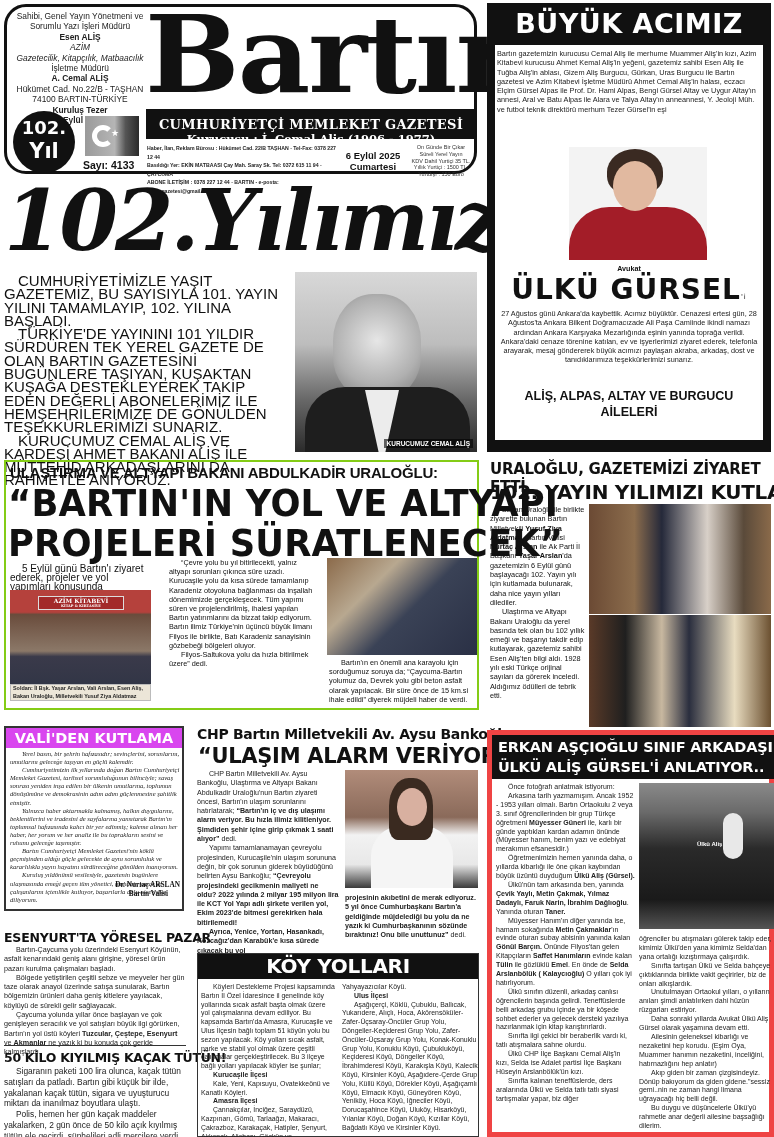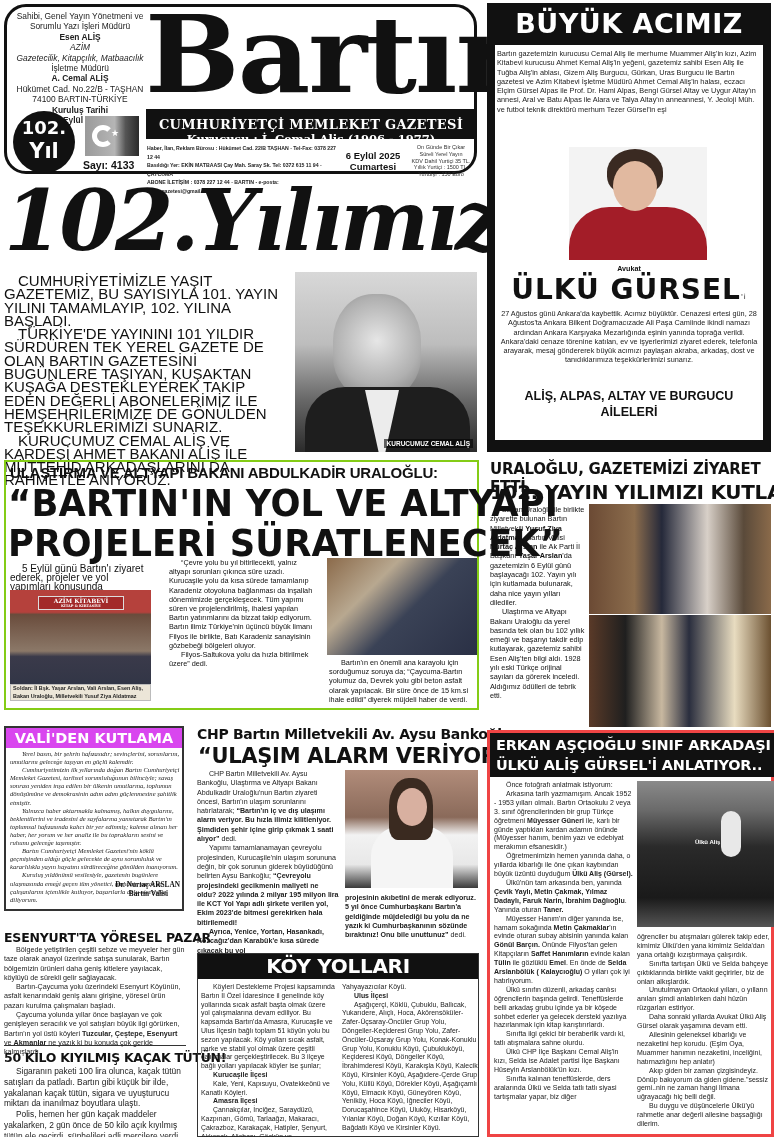--- a/index.html
+++ b/index.html
@@ -98,21 +98,21 @@
   #chp-photo .body { position:absolute; left:26px; top:56px; width:82px; height:70px; background:#f5f5f5; border-radius:30px 30px 0 0; }
   #chp-col2 { left: 345px; top: 894px; width: 135px; font-size: 7.1px; line-height: 9.3px; color: #222; }
 
   
   #koy-box { left: 197px; top: 953px; width: 282px; height: 184px; border: 1px solid #333; }
   #koy-title { left: 0; top: 0; width: 280px; height: 25px; background: #111; color: #fff; font-weight: bold; font-size: 20px; line-height: 25px; text-align: center; font-family: "DejaVu Sans", sans-serif; letter-spacing: -0.3px; }
   #koy-col1 { left: 3px; top: 29px; width: 135px; font-size: 6.9px; line-height: 8.8px; color: #222; }
   #koy-col2 { left: 144px; top: 29px; width: 136px; font-size: 6.9px; line-height: 8.8px; color: #222; }
 
   
-  #erkan-box { left: 487px; top: 730px; width: 287px; height: 407px; border: 3px solid #ef4444; }
+  #erkan-box { left: 487px; top: 730px; width: 287px; height: 407px; border: 5px solid #ef4444; }
   #erkan-title { left: 0; top: 0; width: 286px; height: 44px; background: #111; color: #fff; font-weight: bold; font-size: 14.5px; line-height: 20px; padding: 2px 6px; font-family: "DejaVu Sans", sans-serif; letter-spacing: -0.2px; white-space: nowrap; }
   #erkan-col1 { left: 4px; top: 48px; width: 139px; font-size: 7px; line-height: 8.9px; color: #222; }
   #erkan-photo { left: 147px; top: 48px; width: 137px; height: 146px; background: linear-gradient(180deg,#8a8a8a 0%,#6a6a6a 20%,#2a2a2a 45%,#1a1a1a 80%,#555 100%); }
   #erkan-photo .lbl { position:absolute; left:58px; top:58px; color:#fff; font-size:6px; font-weight:bold; }
   #erkan-photo .snow { position:absolute; left:84px; top:30px; width:20px; height:46px; border-radius:10px; background:#e8e8e8; }
   #erkan-col2 { left: 147px; top: 200px; width: 137px; font-size: 7px; line-height: 8.9px; color: #222; }
 </style>
 </head>
 <body>
 
@@ -120,21 +120,21 @@
   <div id="mast-info" class="abs">
     <div>Sahibi, Genel Yayın Yönetmeni ve</div>
     <div>Sorumlu Yazı İşleri Müdürü</div>
     <div><b>Esen ALİŞ</b></div>
     <div class="it">AZİM</div>
     <div class="it">Gazetecilik, Kitapçılık, Matbaacılık</div>
     <div>İşletme Müdürü</div>
     <div><b>A. Cemal ALİŞ</b></div>
     <div>Hükümet Cad. No.22/B - TAŞHAN</div>
     <div>74100 BARTIN-TÜRKİYE</div>
-    <div><b>Kuruluş Tarihi</b></div>
+    <div><b>Kuruluş Tezer</b></div>
     <div><b>6 Eylül 1924</b></div>
   </div>
   <div id="logo" class="abs">Bartın</div>
   <div id="mast-band" class="abs">
     <div class="l1">CUMHURİYETÇİ MEMLEKET GAZETESİ</div>
     <div class="l2">Kurucusu : İ. Cemal Aliş (1906 - 1977)</div>
   </div>
   <div id="year-badge" class="abs">
     <div class="n">102.</div>
     <div class="y">Yıl</div>
@@ -236,22 +236,22 @@
     <p>Kuruluş yıldönümü vesilesiyle, gazetenin bugünlere ulaşmasında emeği geçen tüm yönetici, muhabir, yazar ve çalışanlarını içtenlikle kutluyor, başarılarla dolu nice yıllar diliyorum.</p>
   </div>
   <div id="vali-sign" class="abs">
     <div>Dr. Nurtaç ARSLAN</div>
     <div>Bartın Valisi</div>
   </div>
 </div>
 
 <div id="esen-title" class="abs">ESENYURT'TA YÖRESEL PAZAR</div>
 <div id="esen-text" class="abs">
+  <p class="ind">Bartın-Çaycuma yolu üzerindeki Esenyurt Köyünün, asfalt kenarındaki geniş alanı girişine, yöresel ürün pazarı kurulma çalışmaları başladı.</p>
   <p class="ind">Bölgede yetiştirilen çeşitli sebze ve meyveler her gün taze olarak anayol üzerinde satışa sunularak, Bartın bölgemizin ürünleri daha geniş kitlelere yayılacak, köylüyü de sürekli gelir sağlayacak.</p>
-  <p class="ind">Bartın-Çaycuma yolu üzerindeki Esenyurt Köyünün, asfalt kenarındaki geniş alanı girişine, yöresel ürün pazarı kurulma çalışmaları başladı.</p>
   <p class="ind">Çaycuma yolunda yıllar önce başlayan ve çok genişleyen seracılık ve yol satışları büyük ilgi görürken, Bartın'ın yol üstü köyleri <b>Tuzcular, Çeştepe, Esenyurt</b> ve <b>Akmanlar</b> ne yazık ki bu konuda çok geride kalmışlardı.</p>
 </div>
 <div id="esen-divider" class="abs"></div>
 <div id="tutun-title" class="abs">50 KİLO KIYILMIŞ KAÇAK TÜTÜN!</div>
 <div id="tutun-text" class="abs">
   <p class="ind">Sigaranın paketi 100 lira olunca, kaçak tütün satışları da patladı. Bartın gibi küçük bir ilde, yakalanan kaçak tütün, sigara ve uyuşturucu miktarı da inanılmaz boyutlara ulaştı.</p>
   <p class="ind">Polis, hemen her gün kaçak maddeler yakalarken, 2 gün önce de 50 kilo açık kıyılmış tütün ele geçirdi, şüphelileri adli mercilere verdi.</p>
 </div>
 
 <div id="chp-title1" class="abs">CHP Bartın Milletvekili Av. Aysu Bankoğlu</div>

